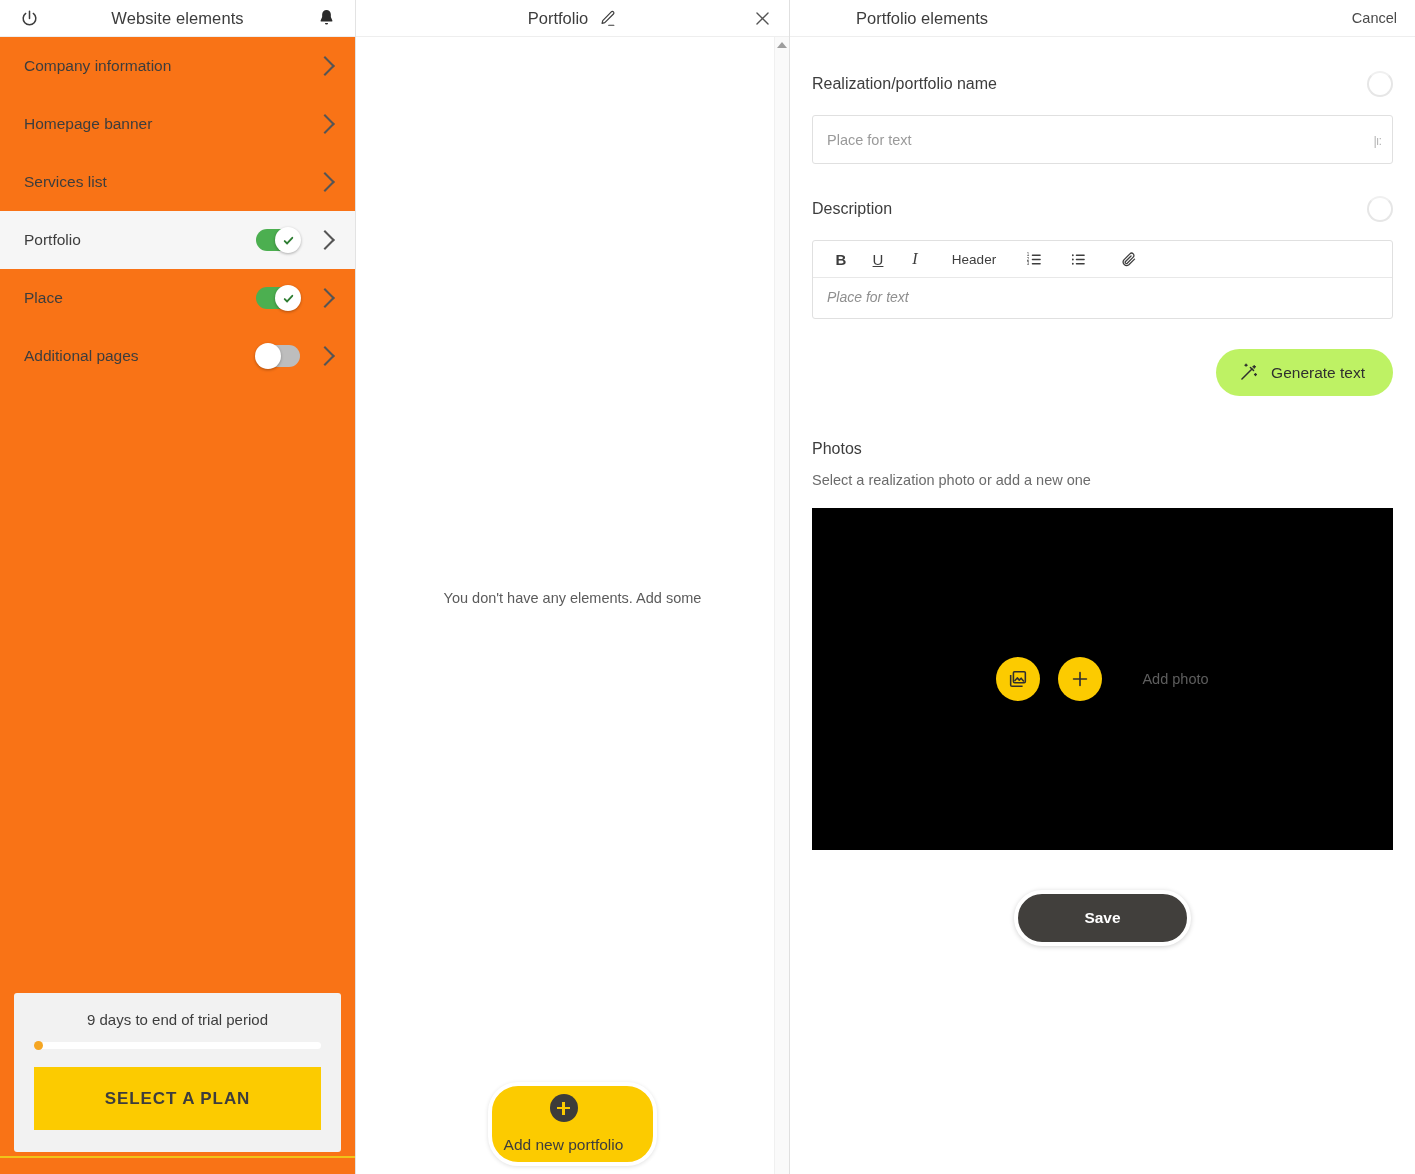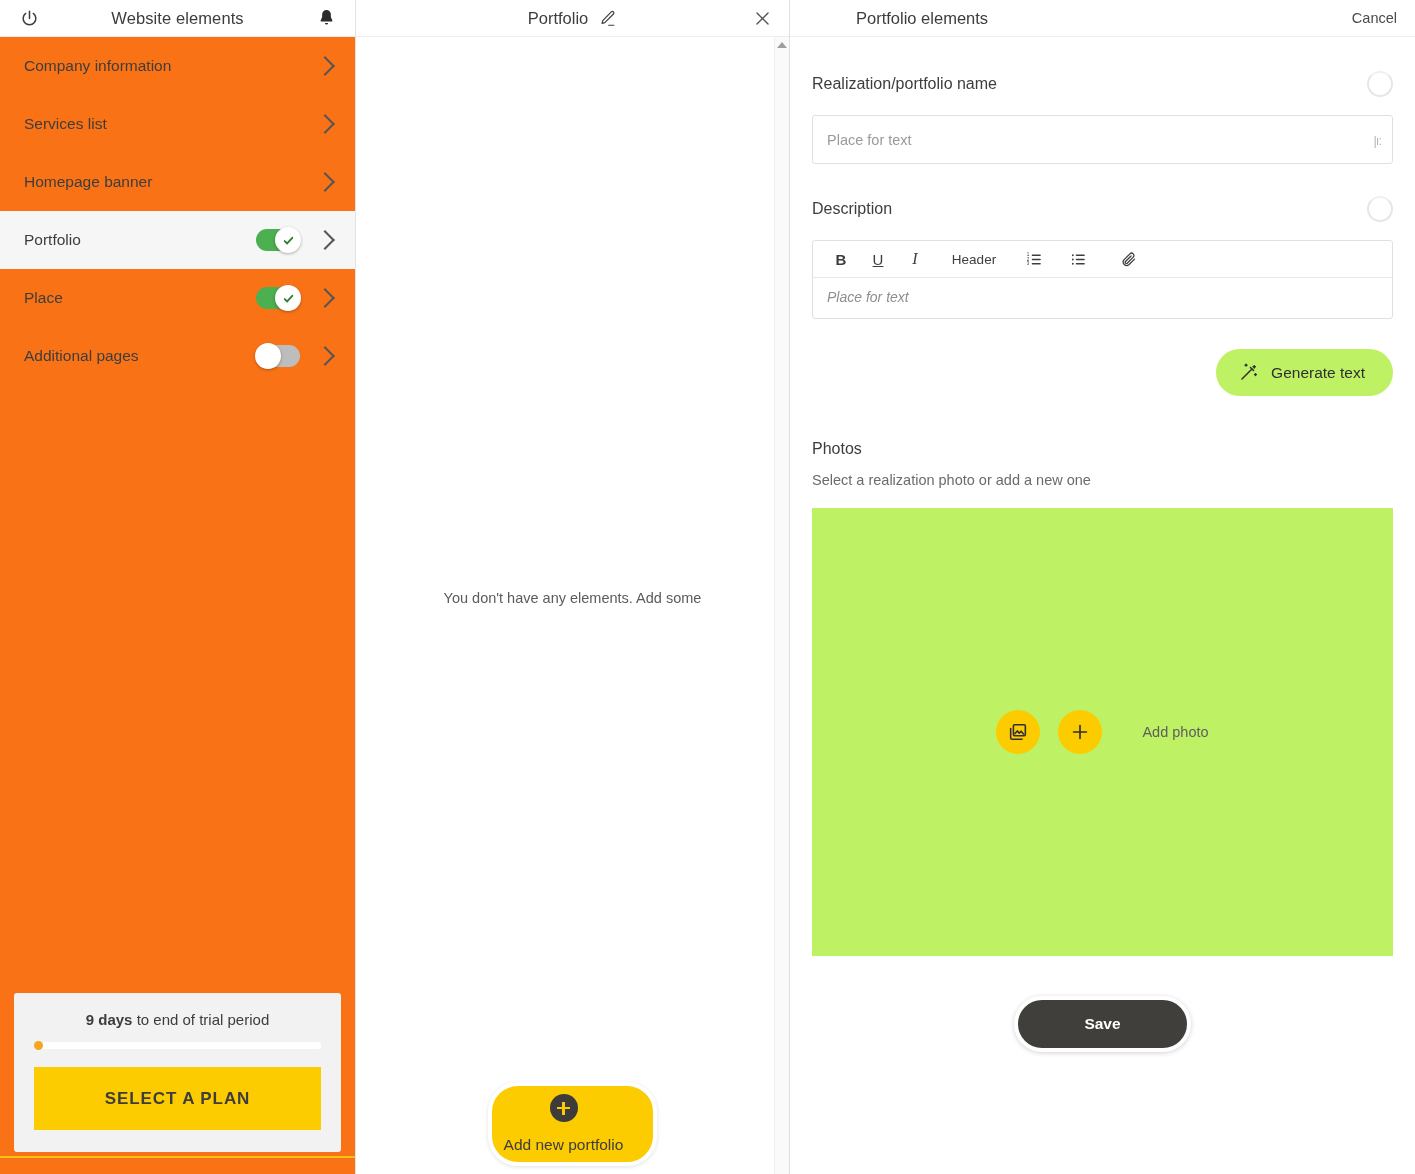--- a/index.html
+++ b/index.html
@@ -110,21 +110,21 @@
     background: #f2f2f2;
     border-radius: 3px;
     padding: 18px 20px 22px 20px;
   }
   .trial-text {
     text-align: center;
     font-size: 15px;
     color: #3d3d3d;
     margin-bottom: 14px;
   }
-  .trial-text b { font-weight: bold; }
+  .trial-text b { font-weight: normal; }
   .trial-bar {
     height: 7px;
     background: #ffffff;
     border-radius: 4px;
     position: relative;
     margin-bottom: 18px;
   }
   .trial-bar .dot {
     position: absolute;
     left: 0; top: -1px;
@@ -398,22 +398,22 @@
     color: #3d3d3d;
     margin-top: 44px;
     margin-bottom: 14px;
   }
   .photos-sub {
     font-size: 14.5px;
     color: #6b6b6b;
     margin-bottom: 20px;
   }
   .photo-drop {
-    background: #bef264;
-    height: 448px;
+    background: #000000;
+    height: 342px;
     position: relative;
     padding-left: 28px;
   }
   .photo-controls {
     position: absolute;
     left: 0; right: 0;
     top: 50%;
     transform: translateY(-50%);
     display: flex;
     align-items: center;
@@ -476,26 +476,26 @@
     </div>
 
     <nav class="nav-list">
 
       <div class="nav-item">
         <span class="label">Company information</span>
         <span class="chev"></span>
       </div>
 
       <div class="nav-item">
+        <span class="label">Homepage banner</span>
+        <span class="chev"></span>
+      </div>
+
+      <div class="nav-item">
         <span class="label">Services list</span>
-        <span class="chev"></span>
-      </div>
-
-      <div class="nav-item">
-        <span class="label">Homepage banner</span>
         <span class="chev"></span>
       </div>
 
       <div class="nav-item active">
         <span class="label">Portfolio</span>
         <span class="switch on">
           <span class="knob">
             <svg width="13" height="13" viewBox="0 0 24 24" fill="none" stroke="#2e7d32" stroke-width="3.4" stroke-linecap="round" stroke-linejoin="round">
               <path d="M5 13l4.5 4.5L19 7"></path>
             </svg>

